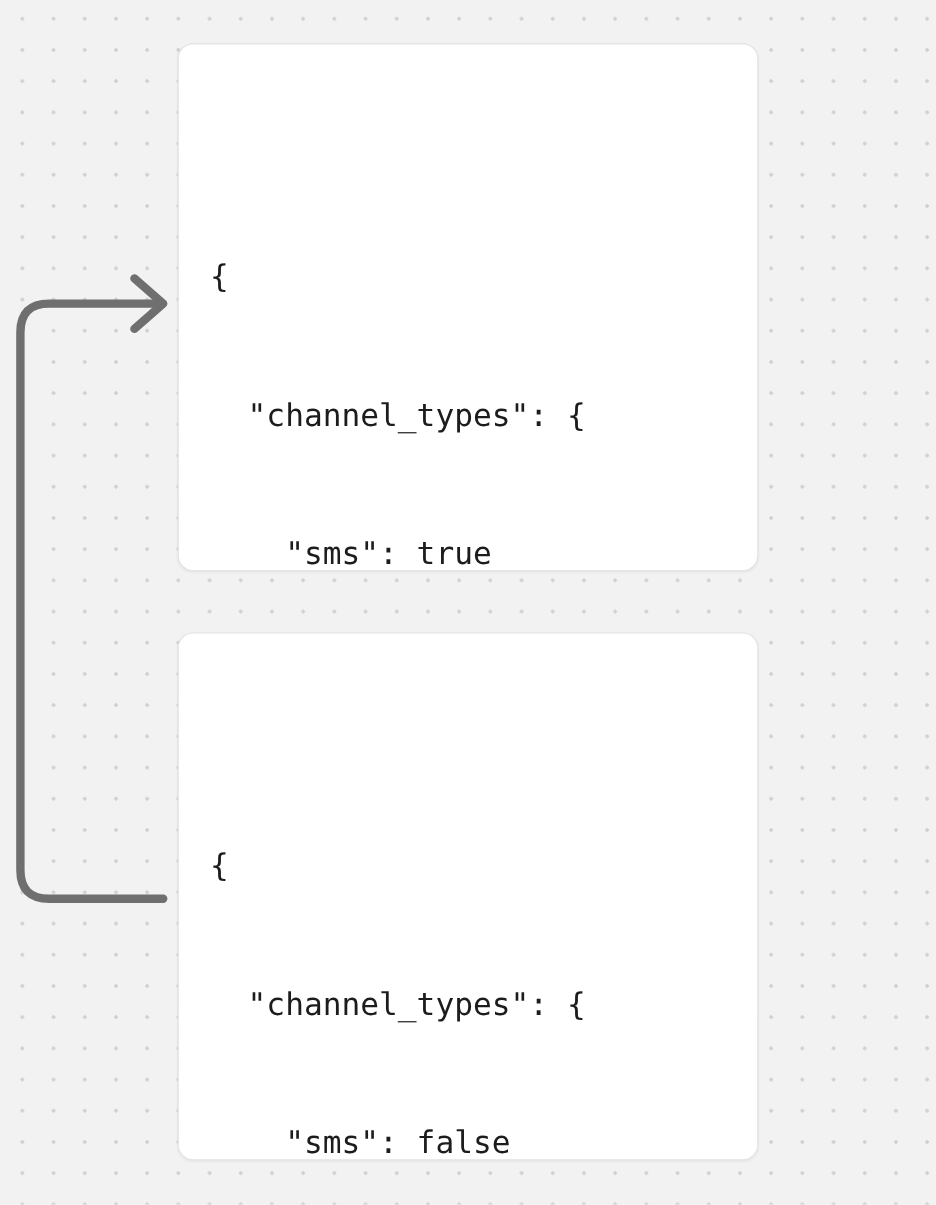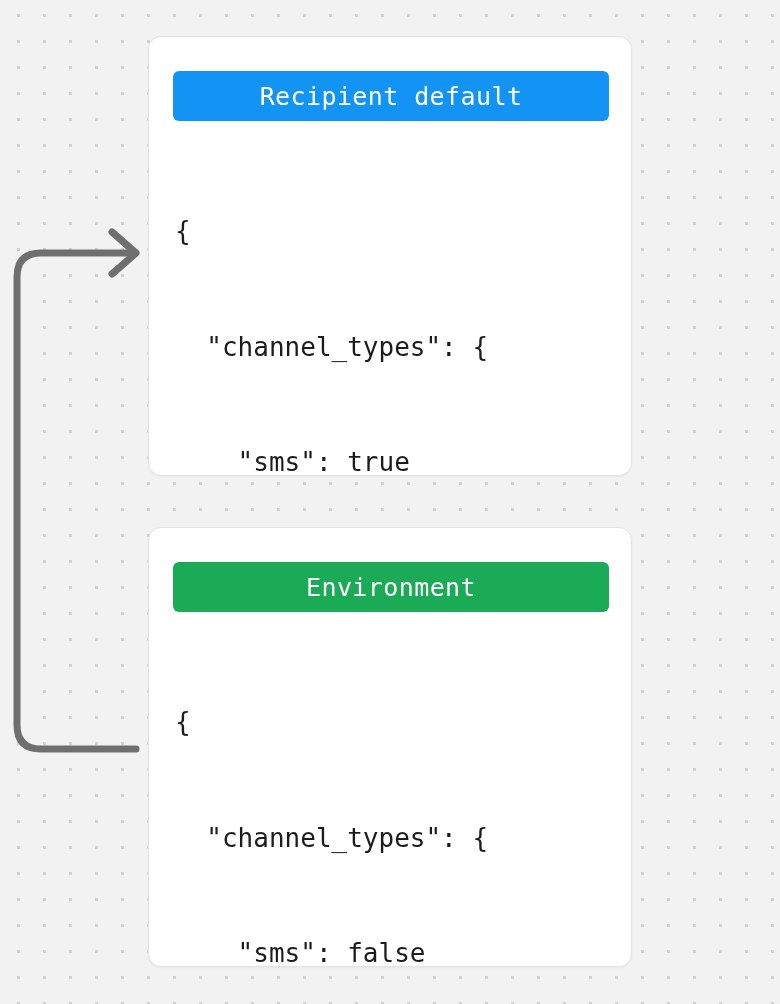--- a/index.html
+++ b/index.html
@@ -88,39 +88,33 @@
 <body>
 
 <div id="canvas"></div>
 
 <svg id="connector" viewBox="0 0 780 1004" xmlns="http://www.w3.org/2000/svg">
   <path d="M 136 749 L 41 749 Q 17 749 17 725 L 17 277 Q 17 253 41 253 L 130 253" fill="none" stroke="#6f6f6f" stroke-width="7" stroke-linecap="round" stroke-linejoin="round"></path>
   <path d="M 112 232 L 136 253 L 112 274" fill="none" stroke="#6f6f6f" stroke-width="7" stroke-linecap="round" stroke-linejoin="round"></path>
 </svg>
 
 <div class="card" id="card-recipient-default">
-  <div class="card-header header-blue">
-    <span>Recipient default</span>
-  </div>
   <div class="code-block">
     <div class="code-line">{</div>
     <div class="code-line">  "channel_types": {</div>
     <div class="code-line">    "sms": true</div>
     <div class="code-line">  },</div>
     <div class="code-line hl">  "categories": {</div>
     <div class="code-line hl">    "collaboration": true</div>
     <div class="code-line hl">  }</div>
     
   </div>
 </div>
 
 <div class="card" id="card-environment">
-  <div class="card-header header-green">
-    <span>Environment</span>
-  </div>
   <div class="code-block">
     <div class="code-line">{</div>
     <div class="code-line">  "channel_types": {</div>
     <div class="code-line">    "sms": false</div>
     
     
     
     
     
   </div>

